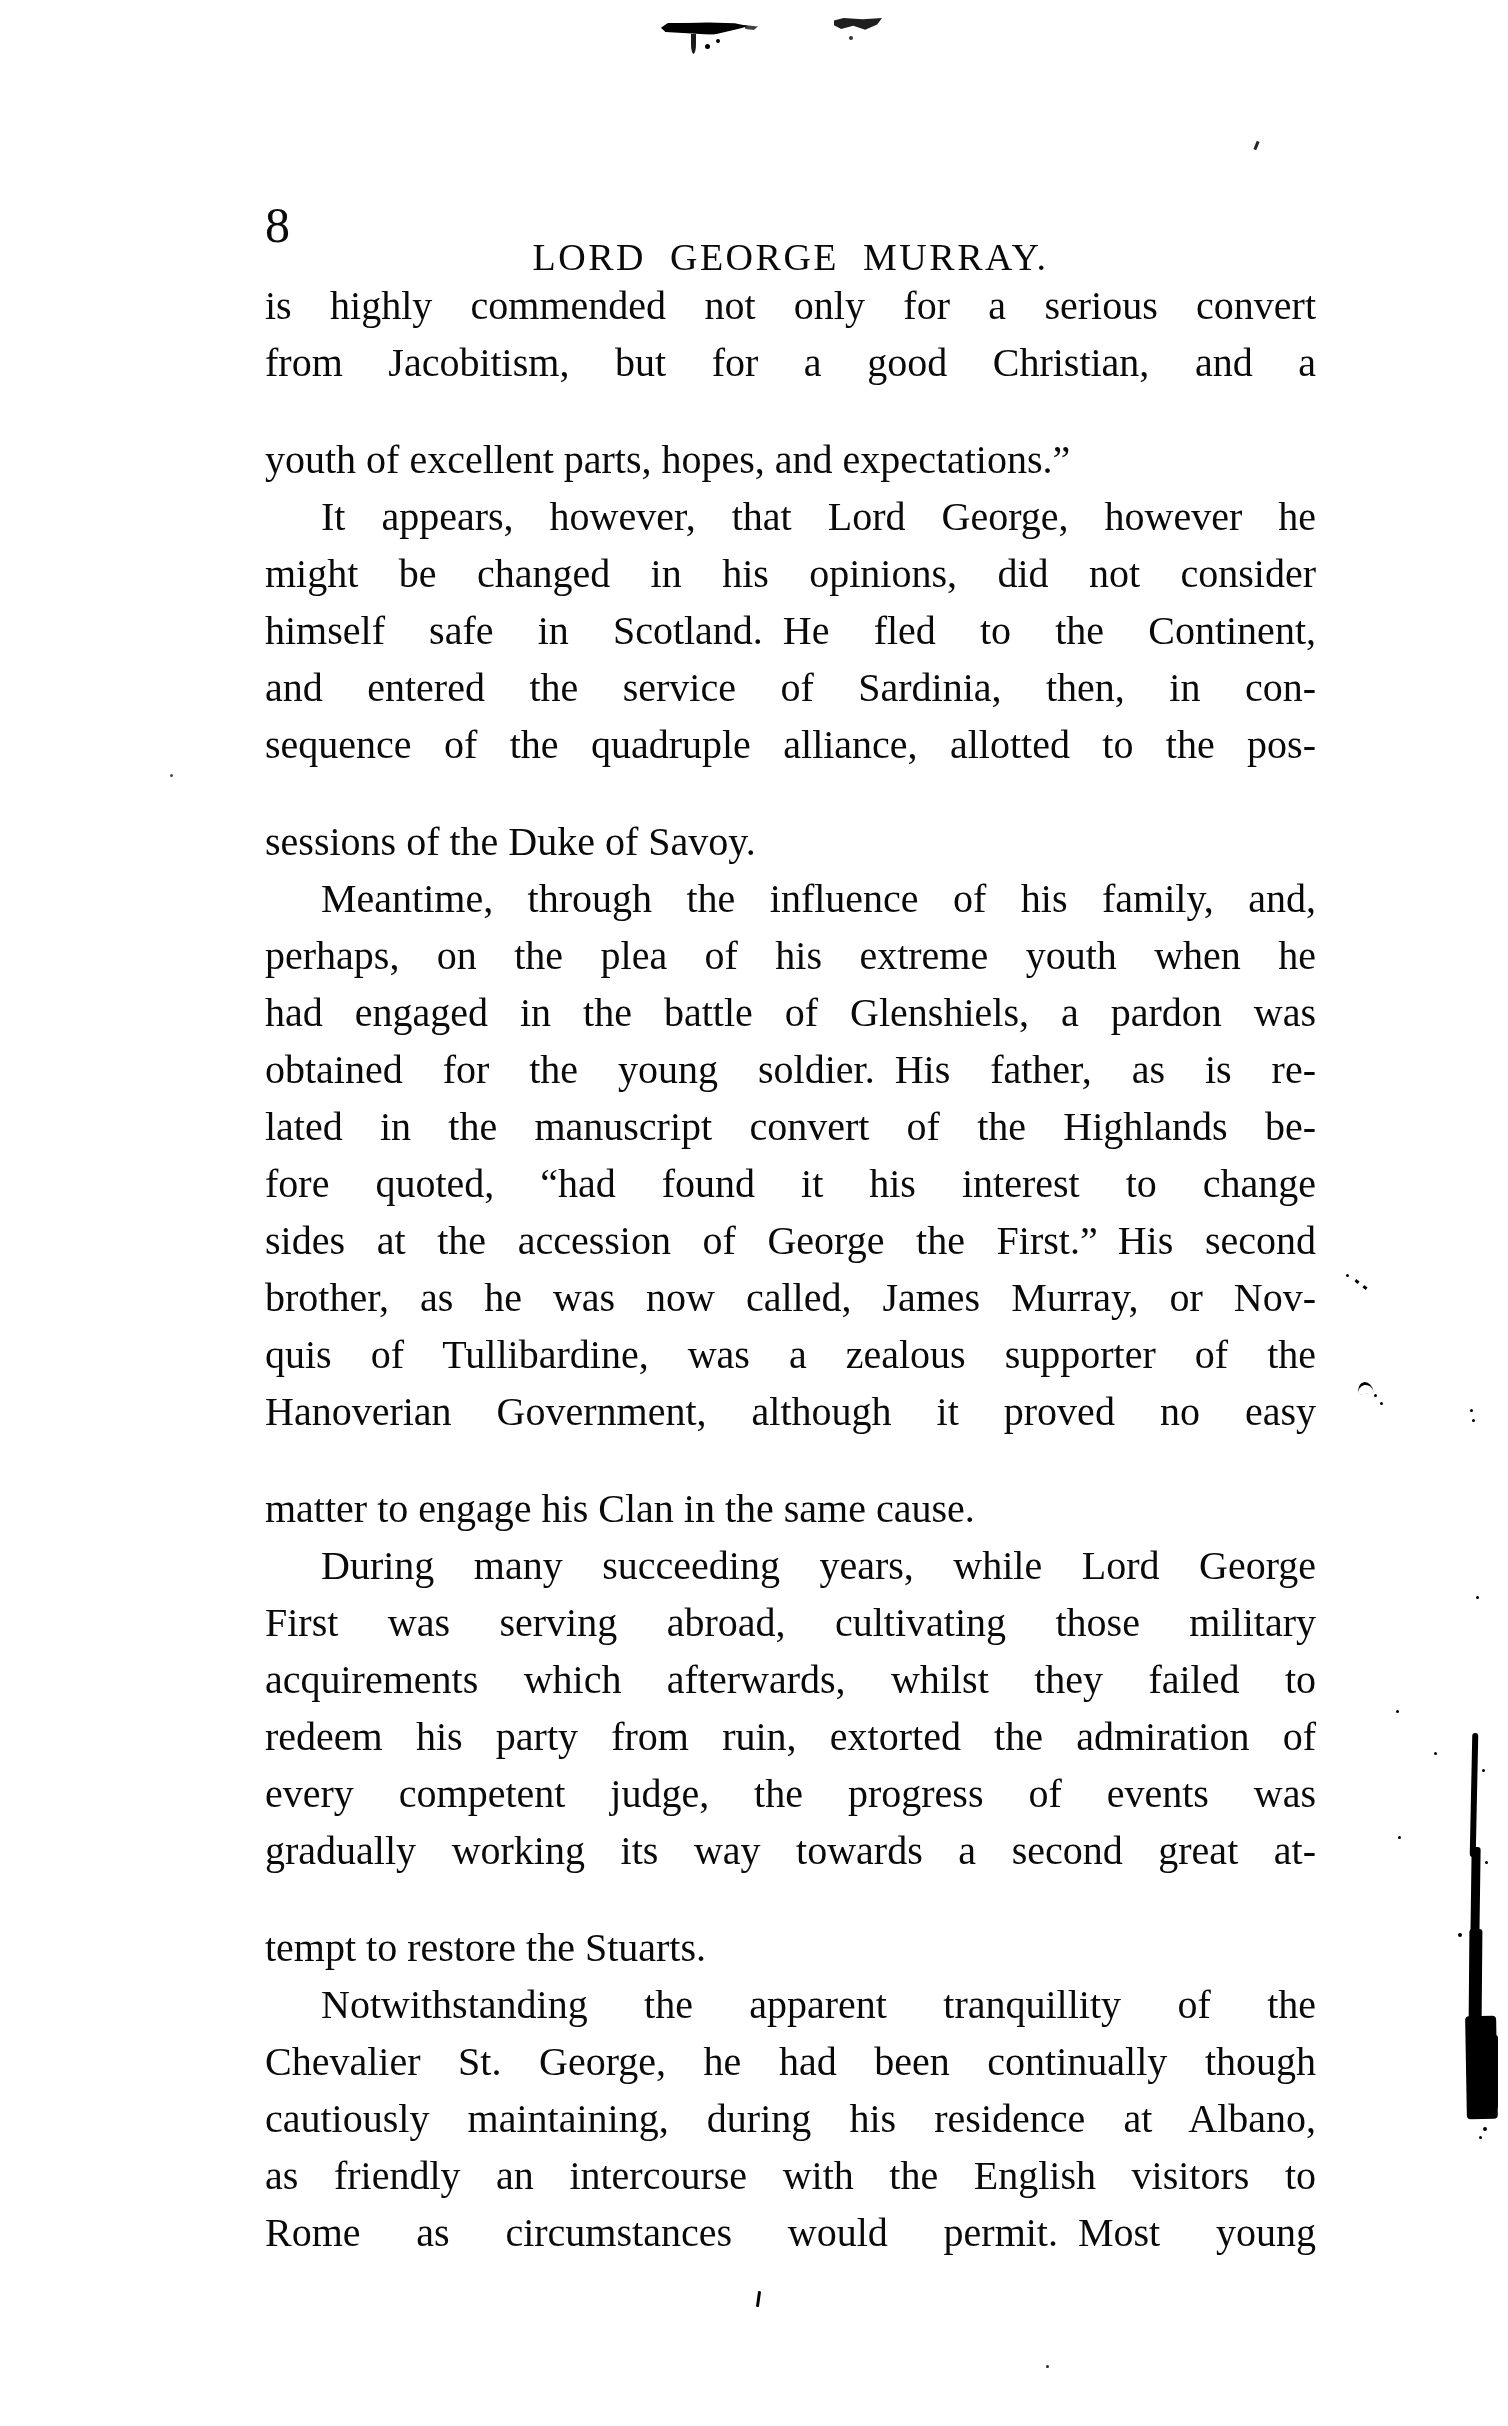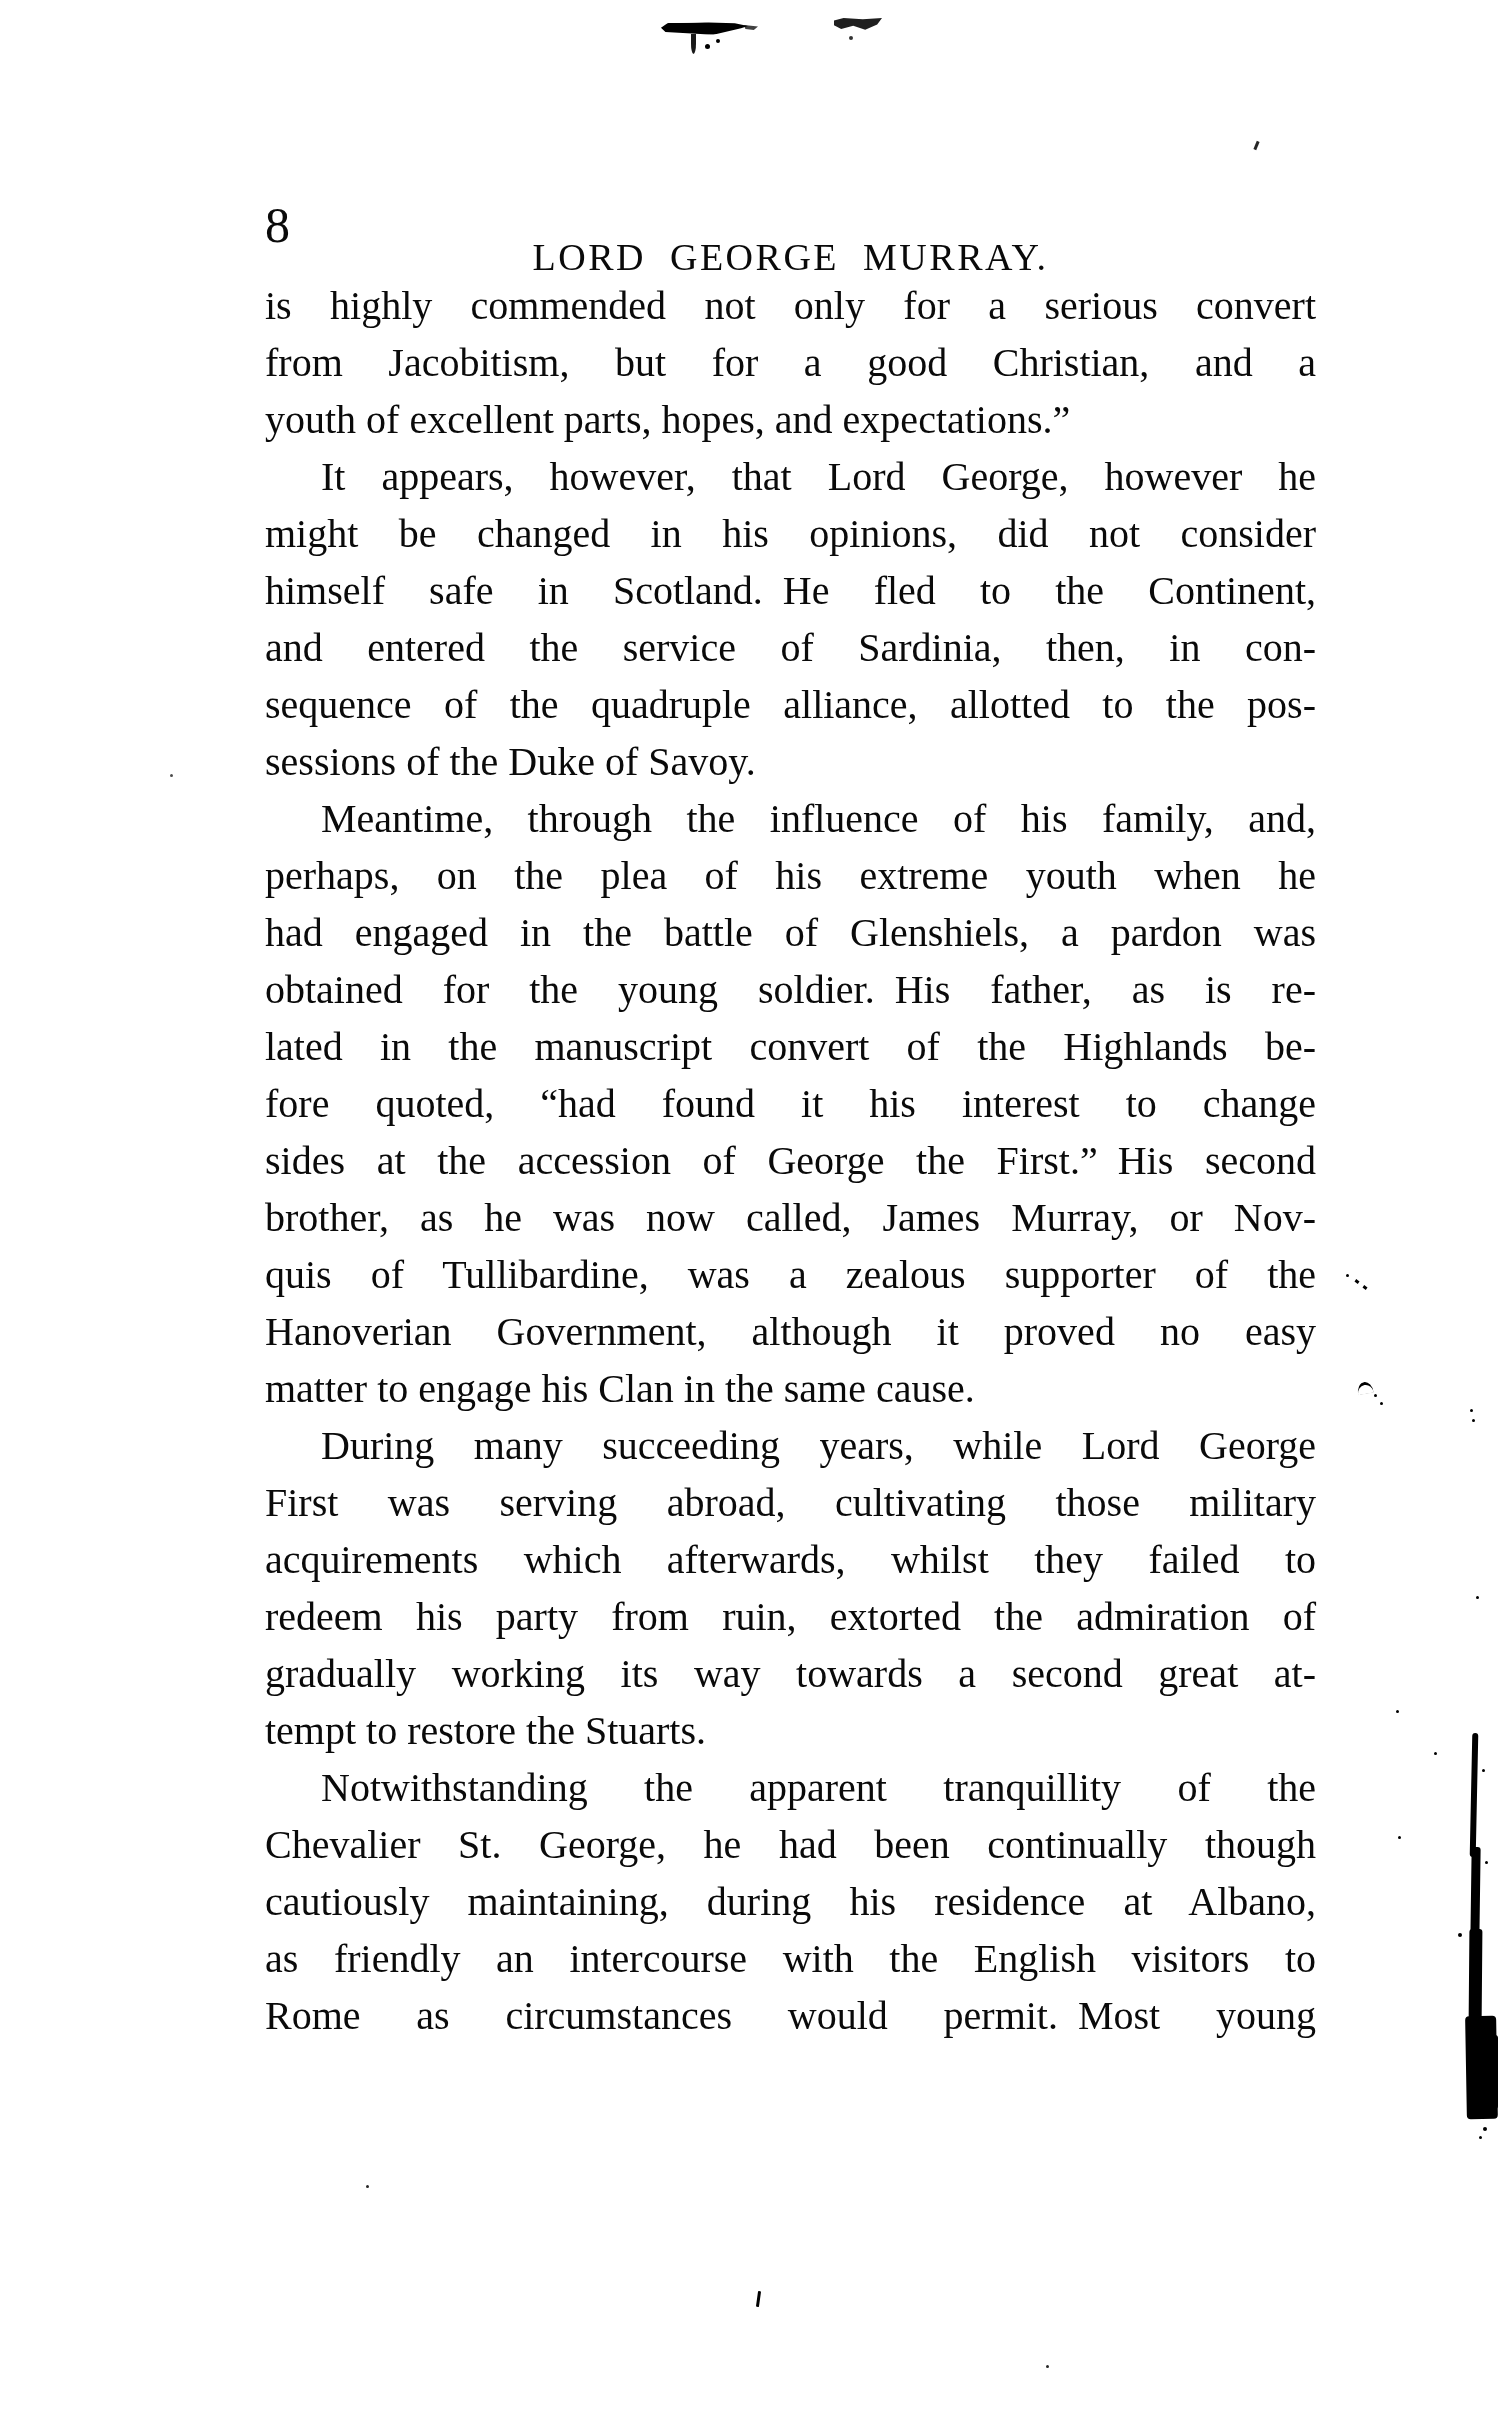--- a/index.html
+++ b/index.html
@@ -20,21 +20,21 @@
     position:absolute;left:265px;top:205px;width:1051px;
     text-align:center;font-size:38px;line-height:1;
     letter-spacing:2.5px;word-spacing:12px;color:var(--ink,#0a0a0a);margin-top:33px;
   }
   
   .text-block{
     position:absolute;left:265px;top:277px;width:1051px;
     font-size:40px;line-height:57px;color:var(--ink,#0a0a0a);
   }
   .line{text-align:justify;text-align-last:justify;}
-  .line.para-end{text-align-last:left;}
+  .line.para-end{text-align-last:left;margin-top:40px;}
   .line.indent{text-indent:56px;}
   
   .artifact{position:absolute;background:#000;}
   .dot{border-radius:50%;}
   .smudge-main{
     left:661px;top:22px;width:87px;height:13px;
     clip-path:polygon(0 35%,8% 0,55% 5%,85% 15%,100% 40%,92% 55%,60% 100%,25% 80%,5% 70%);
     transform:rotate(-1.5deg);
   }
   .smudge-tip{left:744px;top:25px;width:14px;height:5px;opacity:.75;
@@ -113,20 +113,21 @@
       <div class="line">fore quoted, “had found it his interest to change</div>
       <div class="line">sides at the accession of George the First.” His second</div>
       <div class="line">brother, as he was now called, James Murray, or Nov-</div>
       <div class="line">quis of Tullibardine, was a zealous supporter of the</div>
       <div class="line">Hanoverian Government, although it proved no easy</div>
       <div class="line para-end">matter to engage his Clan in the same cause.</div>
       <div class="line indent">During many succeeding years, while Lord George</div>
       <div class="line">First was serving abroad, cultivating those military</div>
       <div class="line">acquirements which afterwards, whilst they failed to</div>
       <div class="line">redeem his party from ruin, extorted the admiration of</div>
+      <div class="line">every competent judge, the progress of events was</div>
       <div class="line">gradually working its way towards a second great at-</div>
       <div class="line para-end">tempt to restore the Stuarts.</div>
       <div class="line indent">Notwithstanding the apparent tranquillity of the</div>
       <div class="line">Chevalier St. George, he had been continually though</div>
       <div class="line">cautiously maintaining, during his residence at Albano,</div>
       <div class="line">as friendly an intercourse with the English visitors to</div>
       <div class="line">Rome as circumstances would permit. Most young</div>
     </main>
 
   <div class="artifact smudge-main"></div>

